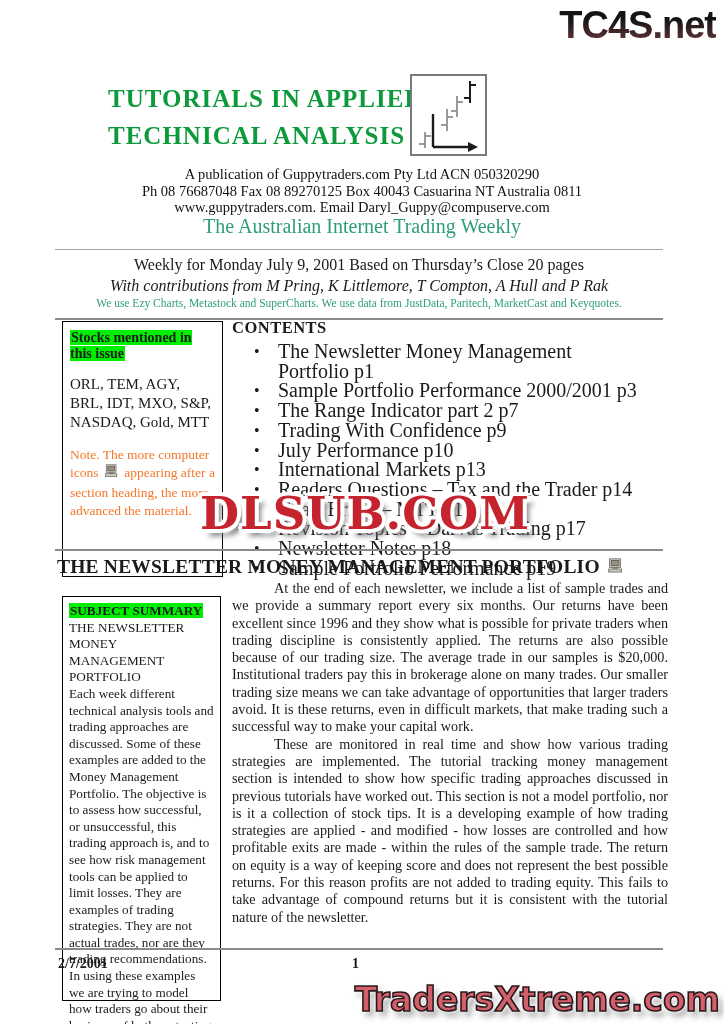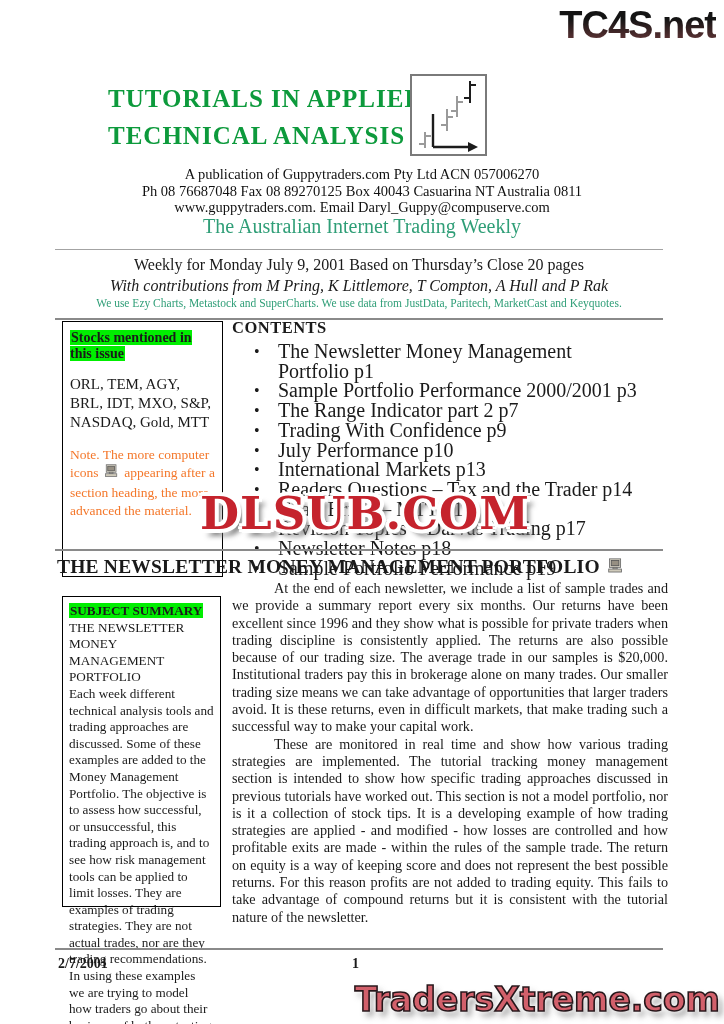--- a/index.html
+++ b/index.html
@@ -76,21 +76,21 @@
       -4px 0 0 #fff, 4px 0 0 #fff, 0 -4px 0 #fff, 0 4px 0 #fff,
       6px 7px 5px rgba(110,110,110,0.85);
   }
   
   .mid-rule{position:absolute;left:55px;top:549px;width:608px;height:2px;background:#8a8a8a;}
   .article-heading{
     position:absolute;left:57px;top:556px;margin:0;
     font-size:19.5px;font-weight:bold;letter-spacing:0.2px;white-space:nowrap;
   }
   .subject-box{
-    position:absolute;left:62px;top:596px;width:159px;height:311px;
+    position:absolute;left:62px;top:596px;width:159px;height:405px;
     border:1px solid #000;box-sizing:border-box;padding:6px 6px;
     font-size:13.2px;line-height:16.6px;
   }
   .subject-title{text-transform:none;}
   .body-col{
     position:absolute;left:232px;top:580px;width:436px;
     font-size:14.2px;line-height:17.3px;text-align:justify;
   }
   .body-col p{margin:0;text-indent:42px;}
   
@@ -147,21 +147,21 @@
 
       <g stroke="#1c1c1c" stroke-width="2">
         <line x1="58" y1="5" x2="58" y2="27"></line>
         <line x1="52" y1="22" x2="58" y2="22"></line>
         <line x1="58" y1="9" x2="64" y2="9"></line>
       </g>
     </svg>
   </div>
 
   <div class="pub-lines">
-    <div>A publication of Guppytraders.com Pty Ltd ACN 057006270</div>
+    <div>A publication of Guppytraders.com Pty Ltd ACN 050320290</div>
     <div>Ph 08 76687048  Fax 08 89270125  Box 40043 Casuarina NT Australia  0811</div>
     <div>www.guppytraders.com.  Email  Daryl_Guppy@compuserve.com</div>
   </div>
 
   <div class="tagline">The Australian Internet Trading Weekly</div>
 
   <div class="issue">
     <div class="issue-line1">Weekly for Monday July 9, 2001 Based on Thursday’s Close 20 pages</div>
     <div class="issue-line2">With contributions from M Pring, K Littlemore, T Compton, A Hull  and  P Rak</div>
     <div class="issue-line3">We use Ezy Charts, Metastock  and SuperCharts. We use data from JustData, Paritech, MarketCast  and Keyquotes.</div>

